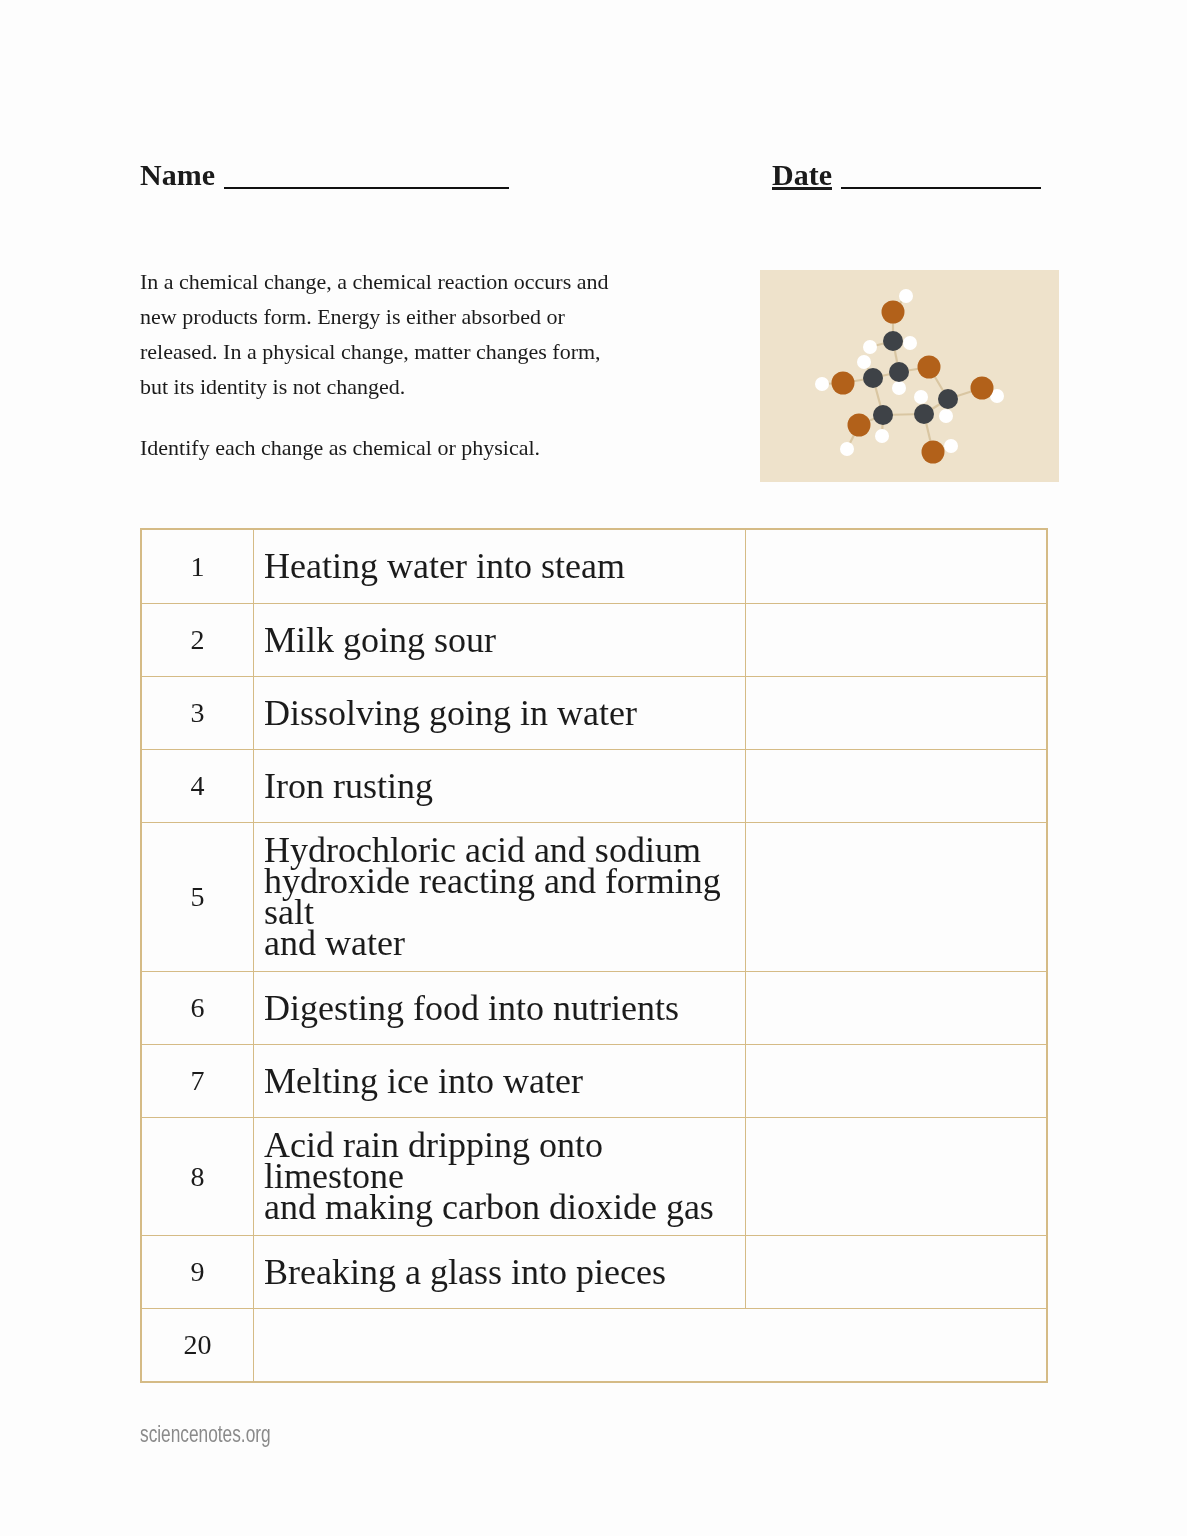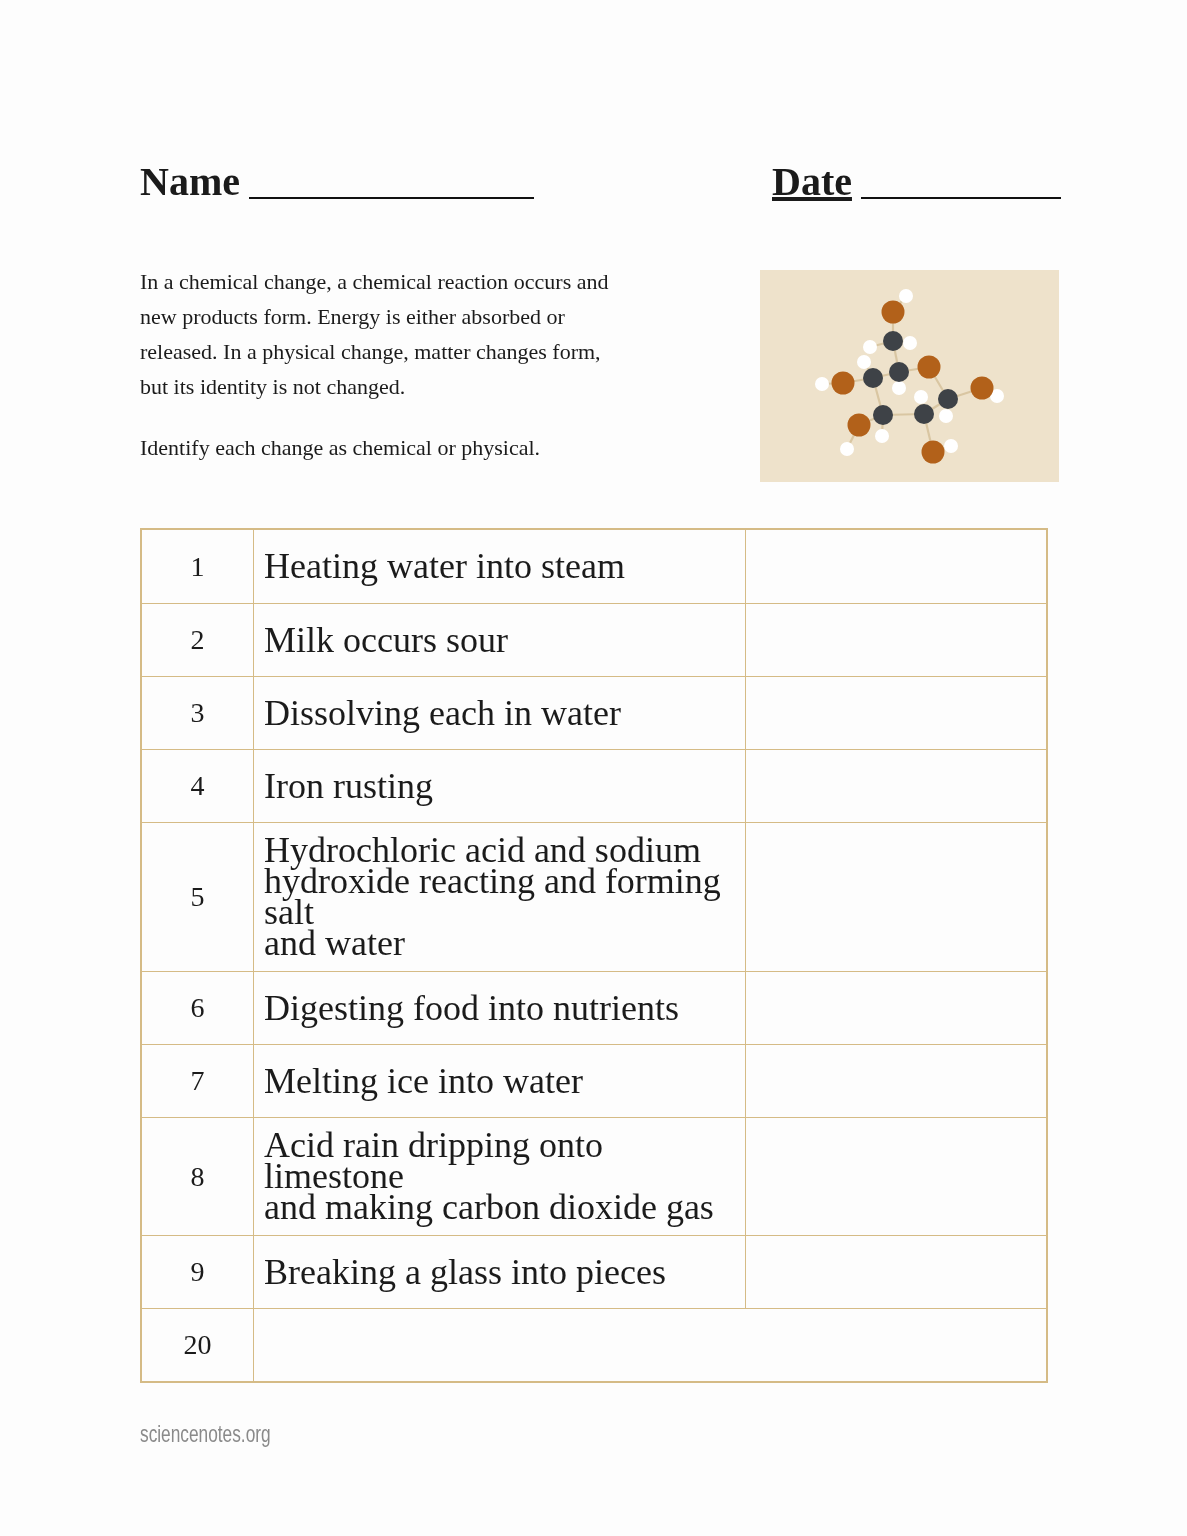--- a/index.html
+++ b/index.html
@@ -18,21 +18,21 @@
   .page{
     position:relative;
     width:1187px;height:1536px;
     background:#fdfdfd;
     font-family:"Liberation Serif","DejaVu Serif",serif;
     color:var(--text-color);
     overflow:hidden;
     margin:0 auto;
   }
   
-  .field{position:absolute;top:158px;font-weight:bold;font-size:40px;white-space:nowrap;}
+  .field{position:absolute;top:158px;font-weight:bold;font-size:30px;white-space:nowrap;}
   .name-field{left:140px;}
   .date-field{left:772px;text-decoration:underline;}
   .blank-line{
     display:inline-block;height:4px;
     border-bottom:2.5px solid #111;
     margin-left:9px;vertical-align:-4px;
   }
   .name-line{width:285px;}
   .date-line{width:200px;}
   
@@ -178,27 +178,27 @@
 
   <div class="changes-table">
   <div class="t-row">
     <div class="t-num">1</div>
     <div class="t-desc">Heating water into steam</div>
     <div class="t-answer"></div>
   </div>
 
   <div class="t-row">
     <div class="t-num">2</div>
-    <div class="t-desc">Milk occurs sour</div>
+    <div class="t-desc">Milk going sour</div>
     <div class="t-answer"></div>
   </div>
 
   <div class="t-row">
     <div class="t-num">3</div>
-    <div class="t-desc">Dissolving each in water</div>
+    <div class="t-desc">Dissolving going in water</div>
     <div class="t-answer"></div>
   </div>
 
   <div class="t-row">
     <div class="t-num">4</div>
     <div class="t-desc">Iron rusting</div>
     <div class="t-answer"></div>
   </div>
 
   <div class="t-row">

